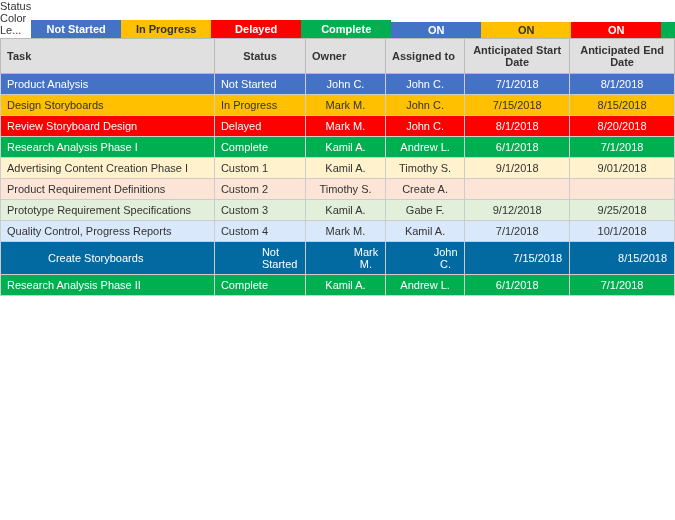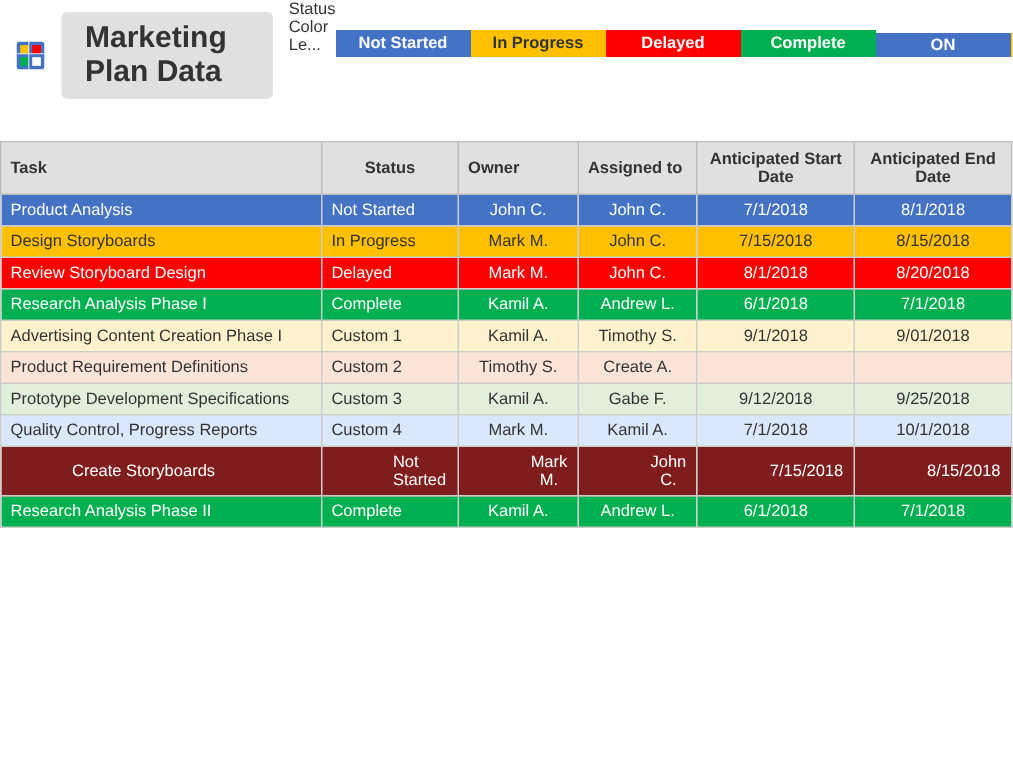--- a/index.html
+++ b/index.html
@@ -15,21 +15,21 @@
 
     .legend-not-started { background: #4472c4; }
     .legend-in-progress { background: #ffc000; color: #333; }
     .legend-delayed { background: #ff0000; }
     .legend-complete { background: #00b050; }
     .on-not-started { background: #4472c4; color: #fff; }
     .on-in-progress { background: #ffc000; color: #333; }
     .on-delayed { background: #ff0000; color: #fff; }
     .on-complete { background: #00b050; color: #fff; }
 
-    .table-wrapper { margin-top: 20px; }
+    .table-wrapper { margin-top: 0; }
     table { width: 675px; border-collapse: collapse; }
     th { background: #e0e0e0; border: 1px solid #bbb; padding: 5px 6px; text-align: left; font-size: 11px; font-weight: bold; color: #333; vertical-align: middle; }
     th.center { text-align: center; }
     td { border: 1px solid #ccc; padding: 4px 6px; font-size: 11px; vertical-align: middle; }
 
     .col-task { width: 210px; }
     .col-status { width: 82px; text-align: center; }
     .col-owner { width: 72px; }
     .col-assigned { width: 72px; }
     .col-start { width: 68px; text-align: center; }
@@ -37,45 +37,32 @@
 
     
     .row-blue td { background: #4472c4; color: #fff; }
     .row-yellow td { background: #ffc000; color: #333; }
     .row-red td { background: #ff0000; color: #fff; }
     .row-green td { background: #00b050; color: #fff; }
     .row-custom1 td { background: #fff2cc; color: #333; }
     .row-custom2 td { background: #fce4d6; color: #333; }
     .row-custom3 td { background: #e2efda; color: #333; }
     .row-custom4 td { background: #dae8fc; color: #333; }
-    .row-blue2 td { background: #7f1d1d; color: #fff; padding-left: 47px; }
+    .row-blue2 td { background: #0369a1; color: #fff; padding-left: 47px; }
     .row-red2 td { background: #ff0000; color: #fff; }
     .row-green2 td { background: #00b050; color: #fff; }
 
     .top-area { display: flex; justify-content: space-between; align-items: flex-start; padding: 0 0 0 0; }
     .legend-wrapper { display: flex; flex-direction: row; align-items: flex-end; padding-right: 0; margin-left: auto; }
     .legend-title { font-size: 11px; color: #333; margin-bottom: 2px; }
   </style>
 </head>
 <body>
 
 <div class="top-area">
-  <div class="header">
-
-    <svg class="header-icon" viewBox="0 0 36 36">
-      <rect x="2" y="2" width="32" height="32" rx="3" fill="#4472c4"></rect>
-      <rect x="6" y="6" width="10" height="10" fill="#ffc000"></rect>
-      <rect x="20" y="6" width="10" height="10" fill="#ff0000"></rect>
-      <rect x="6" y="20" width="10" height="10" fill="#00b050"></rect>
-      <rect x="20" y="20" width="10" height="10" fill="#fff"></rect>
-      <line x1="2" y1="16" x2="34" y2="16" stroke="#fff" stroke-width="1"></line>
-      <line x1="16" y1="2" x2="16" y2="34" stroke="#fff" stroke-width="1"></line>
-    </svg>
-    <div class="header-title">Marketing Plan Data</div>
-  </div>
 
   <div class="legend-wrapper">
     <div class="legend-title">Status Color Le...</div>
     <div class="legend-row">
       <div class="legend-cell legend-not-started">Not Started</div>
       <div class="legend-cell legend-in-progress">In Progress</div>
       <div class="legend-cell legend-delayed">Delayed</div>
       <div class="legend-cell legend-complete">Complete</div>
     </div>
     <div class="legend-on-row">
@@ -142,21 +129,21 @@
         </tr>
         <tr class="row-custom2">
           <td>Product Requirement Definitions</td>
           <td>Custom 2</td>
           <td style="text-align: center;">Timothy S.</td>
           <td style="text-align: center;">Create A.</td>
           <td style="text-align: center;"></td>
           <td style="text-align: center;"></td>
         </tr>
         <tr class="row-custom3">
-          <td>Prototype Development Specifications</td>
+          <td>Prototype Requirement Specifications</td>
           <td>Custom 3</td>
           <td style="text-align: center;">Kamil A.</td>
           <td style="text-align: center;">Gabe F.</td>
           <td style="text-align: center;">9/12/2018</td>
           <td style="text-align: center;">9/25/2018</td>
         </tr>
         <tr class="row-custom4">
           <td>Quality Control, Progress Reports</td>
           <td>Custom 4</td>
           <td style="text-align: center;">Mark M.</td>

